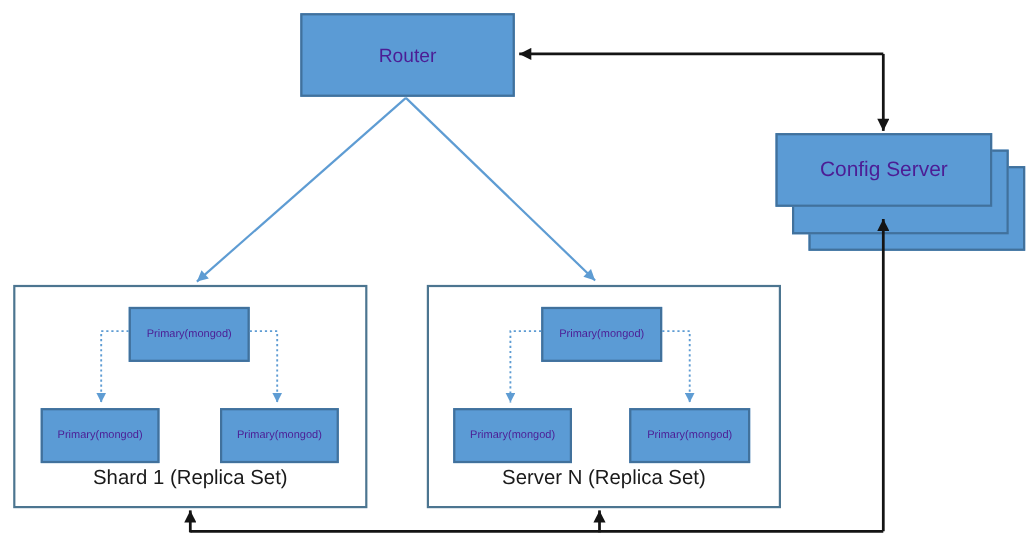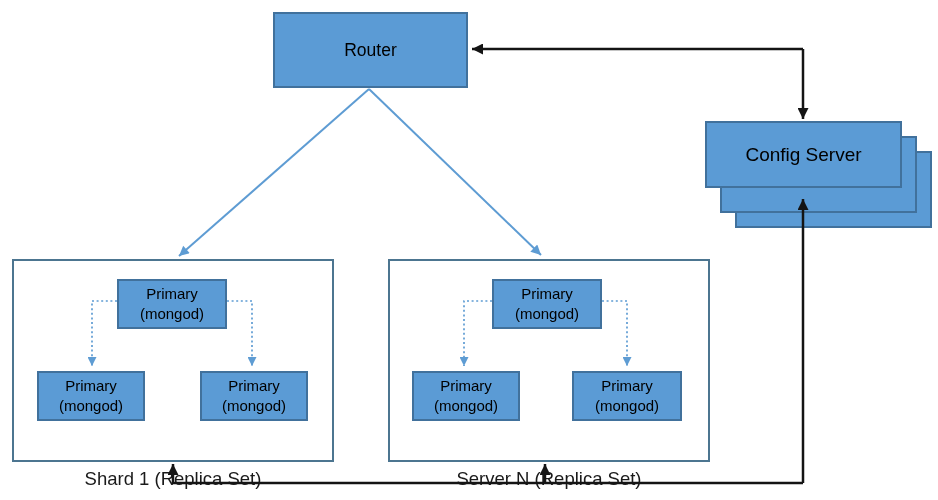--- a/index.html
+++ b/index.html
@@ -8,47 +8,46 @@
     width:938px;height:500px;
     background:#ffffff;
     font-family:"Liberation Sans", sans-serif;
     overflow:hidden;
   }
   .node{
     position:absolute;
     background:#5B9BD5;
     border:2px solid #41719C;
     box-sizing:border-box;
-    display:flex;flex-direction:column;
+    display:flex;flex-direction:row;
     align-items:center;justify-content:center;
-    color:#000000;text-align:center;
+    color:#4c1d95;text-align:center;
   }
   .node span{display:block;}
   .router-node{font-size:17.5px;line-height:1.5;}
   .config-node{font-size:19px;}
   .config-stack-box{
     position:absolute;
     background:#5B9BD5;
     border:2px solid #41719C;
     box-sizing:border-box;
   }
-  .mongod-node{font-size:15px;line-height:1.35;}
+  .mongod-node{font-size:10px;line-height:1.35;}
   .shard-container{
     position:absolute;
     background:transparent;
     border:2px solid #4C7590;
     box-sizing:border-box;
   }
   .shard-label{
     position:absolute;
     left:0;right:0;
     text-align:center;
     font-size:18.5px;
     color:#1A1A1A;
-    margin-top:45px;
   }
   .arrow-layer{
     position:absolute;left:0;top:0;
     pointer-events:none;
   }
 </style>
 </head>
 <body>
 
 <div class="canvas">

